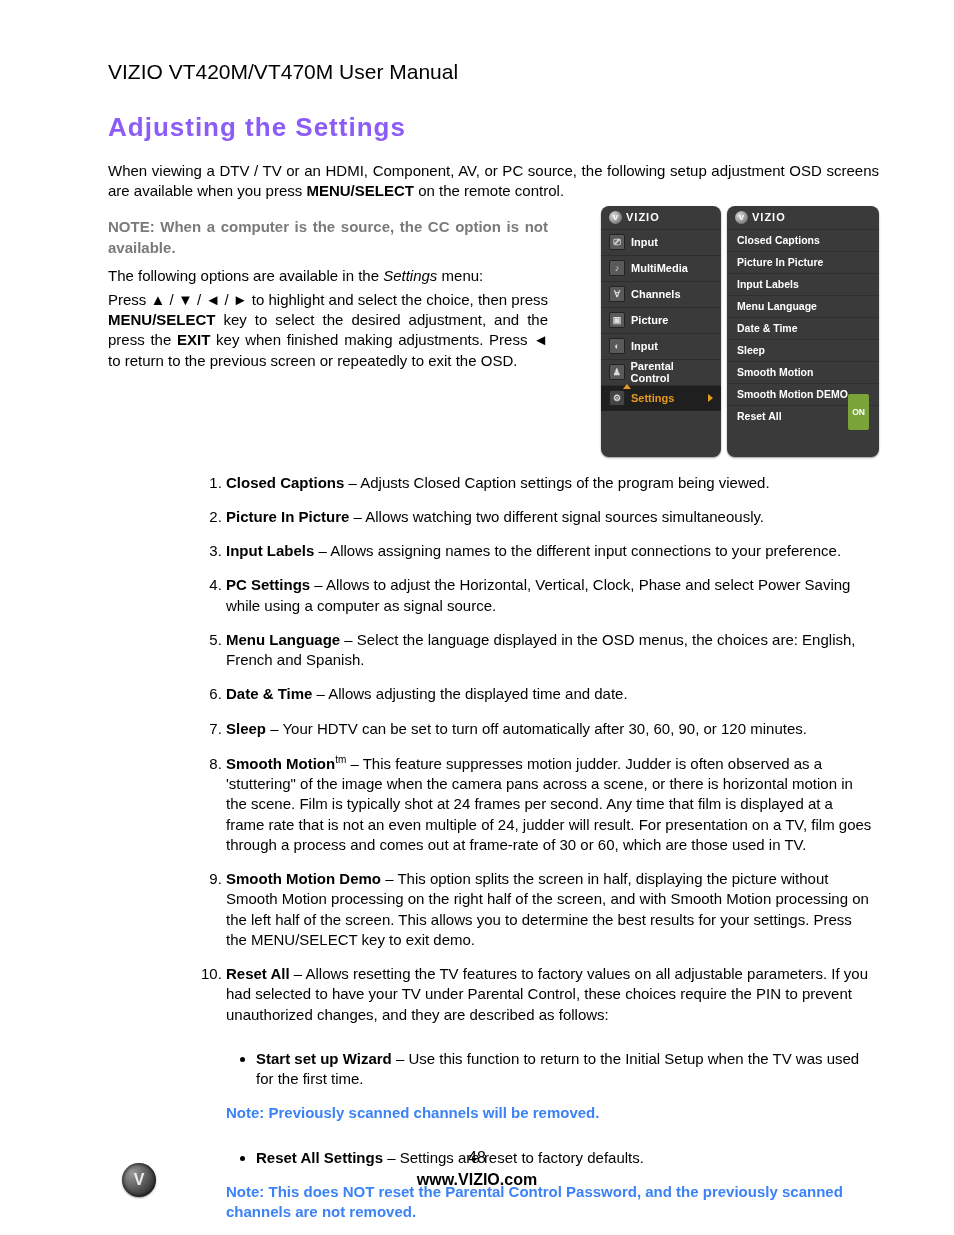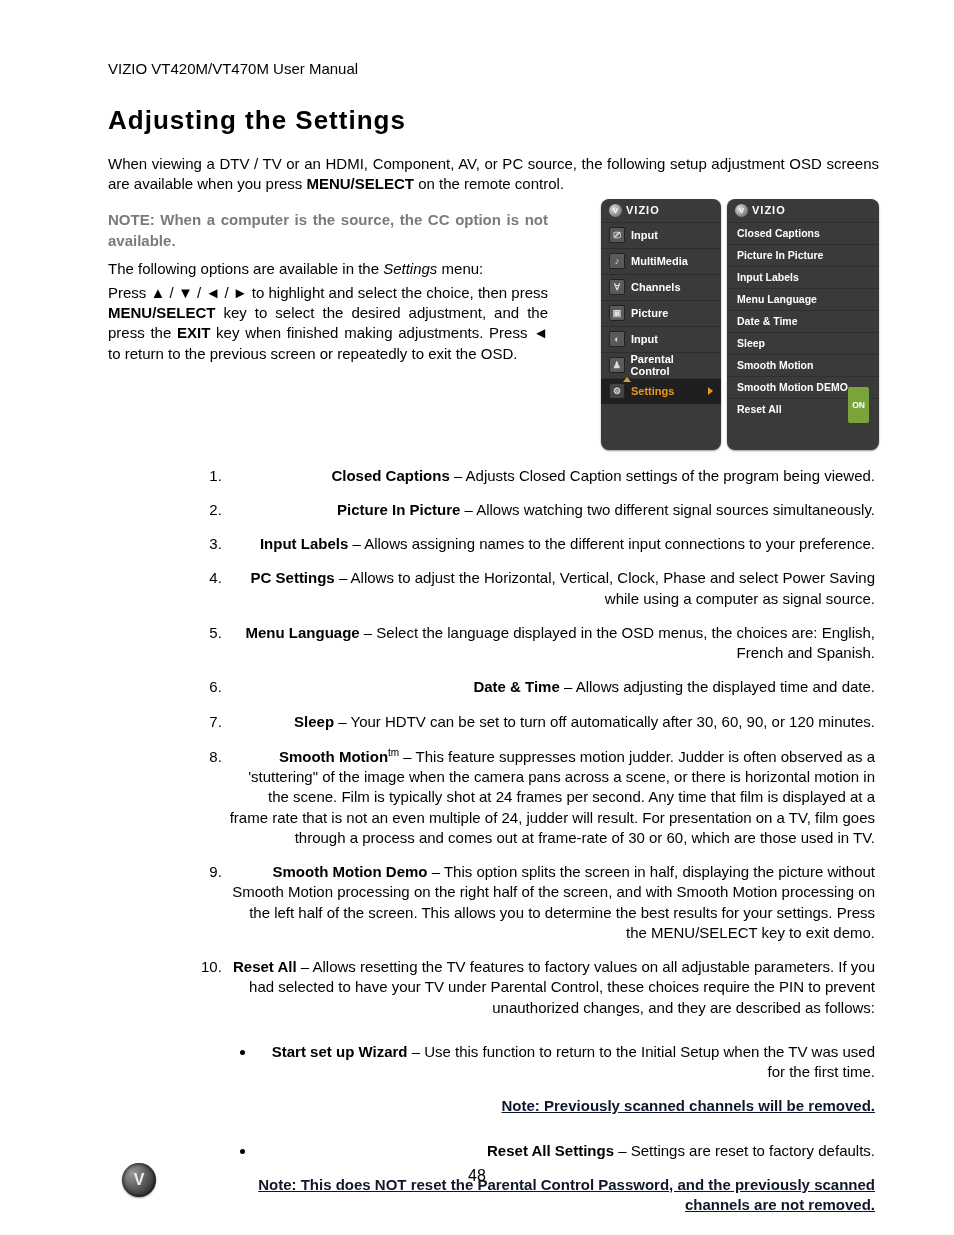--- a/index.html
+++ b/index.html
@@ -6,39 +6,39 @@
   body {
     width: 954px;
     height: 1235px;
     background: #fff;
     font-family: Arial, Helvetica, sans-serif;
     font-size: 15px;
     color: #000;
     position: relative;
     padding: 60px 75px 40px 108px;
   }
-  .header-line { font-size: 15px; margin-bottom: 28px; }
+  .header-line { font-size: 21px; margin-bottom: 28px; }
   .section-title {
     font-family: "Arial Black", Arial, sans-serif;
     font-size: 26px;
-    color: #000000;
+    color: #8b5cf6;
     letter-spacing: 1px;
     margin-bottom: 18px;
     font-weight: bold;
   }
   .para { text-align: justify; line-height: 1.35; margin-bottom: 4px; }
   .note-gray { color: #7a7a7a; font-weight: bold; line-height: 1.4; text-align: justify; margin: 14px 0 8px 0; }
   .intro-col { width: 440px; }
   .float-right { float: right; margin-left: 10px; margin-bottom: 6px; }
   .clear { clear: both; }
   ol.main-list { list-style: decimal; padding-left: 118px; margin-top: 10px; }
-  ol.main-list > li { margin-bottom: 14px; line-height: 1.35; padding-right: 4px; text-align: right; }
+  ol.main-list > li { margin-bottom: 14px; line-height: 1.35; padding-right: 4px; }
   ul.sub-list { list-style: disc; padding-left: 30px; margin-top: 14px; margin-bottom: 14px; }
   ul.sub-list > li { margin-bottom: 14px; line-height: 1.35; margin-top: 24px; }
-  .sub-note { color: #0f172a; font-weight: bold; margin: 8px 0 14px 0; line-height: 1.35; text-decoration: underline; }
+  .sub-note { color: #3b82f6; font-weight: bold; margin: 8px 0 14px 0; line-height: 1.35; }
   b { font-weight: bold; }
   sup { font-size: 10px; vertical-align: super; margin-top: 12px; }
   .footer {
     position: absolute;
     bottom: 46px;
     left: 0;
     width: 100%;
     text-align: center;
     font-size: 16px;
   }
@@ -242,13 +242,14 @@
     <ul class="sub-list">
       <li><b>Reset All Settings</b><span> – Settings are reset to factory defaults.</span></li>
     </ul>
     <p class="sub-note">Note: This does NOT reset the Parental Control Password, and the previously scanned channels are not removed.</p>
   </li>
 </ol>
 
 <div class="logo-badge">V</div>
 <div class="footer">
   <div class="pg">48</div>
+  <div class="url">www.VIZIO.com</div>
 </div>
 
 </body></html>

